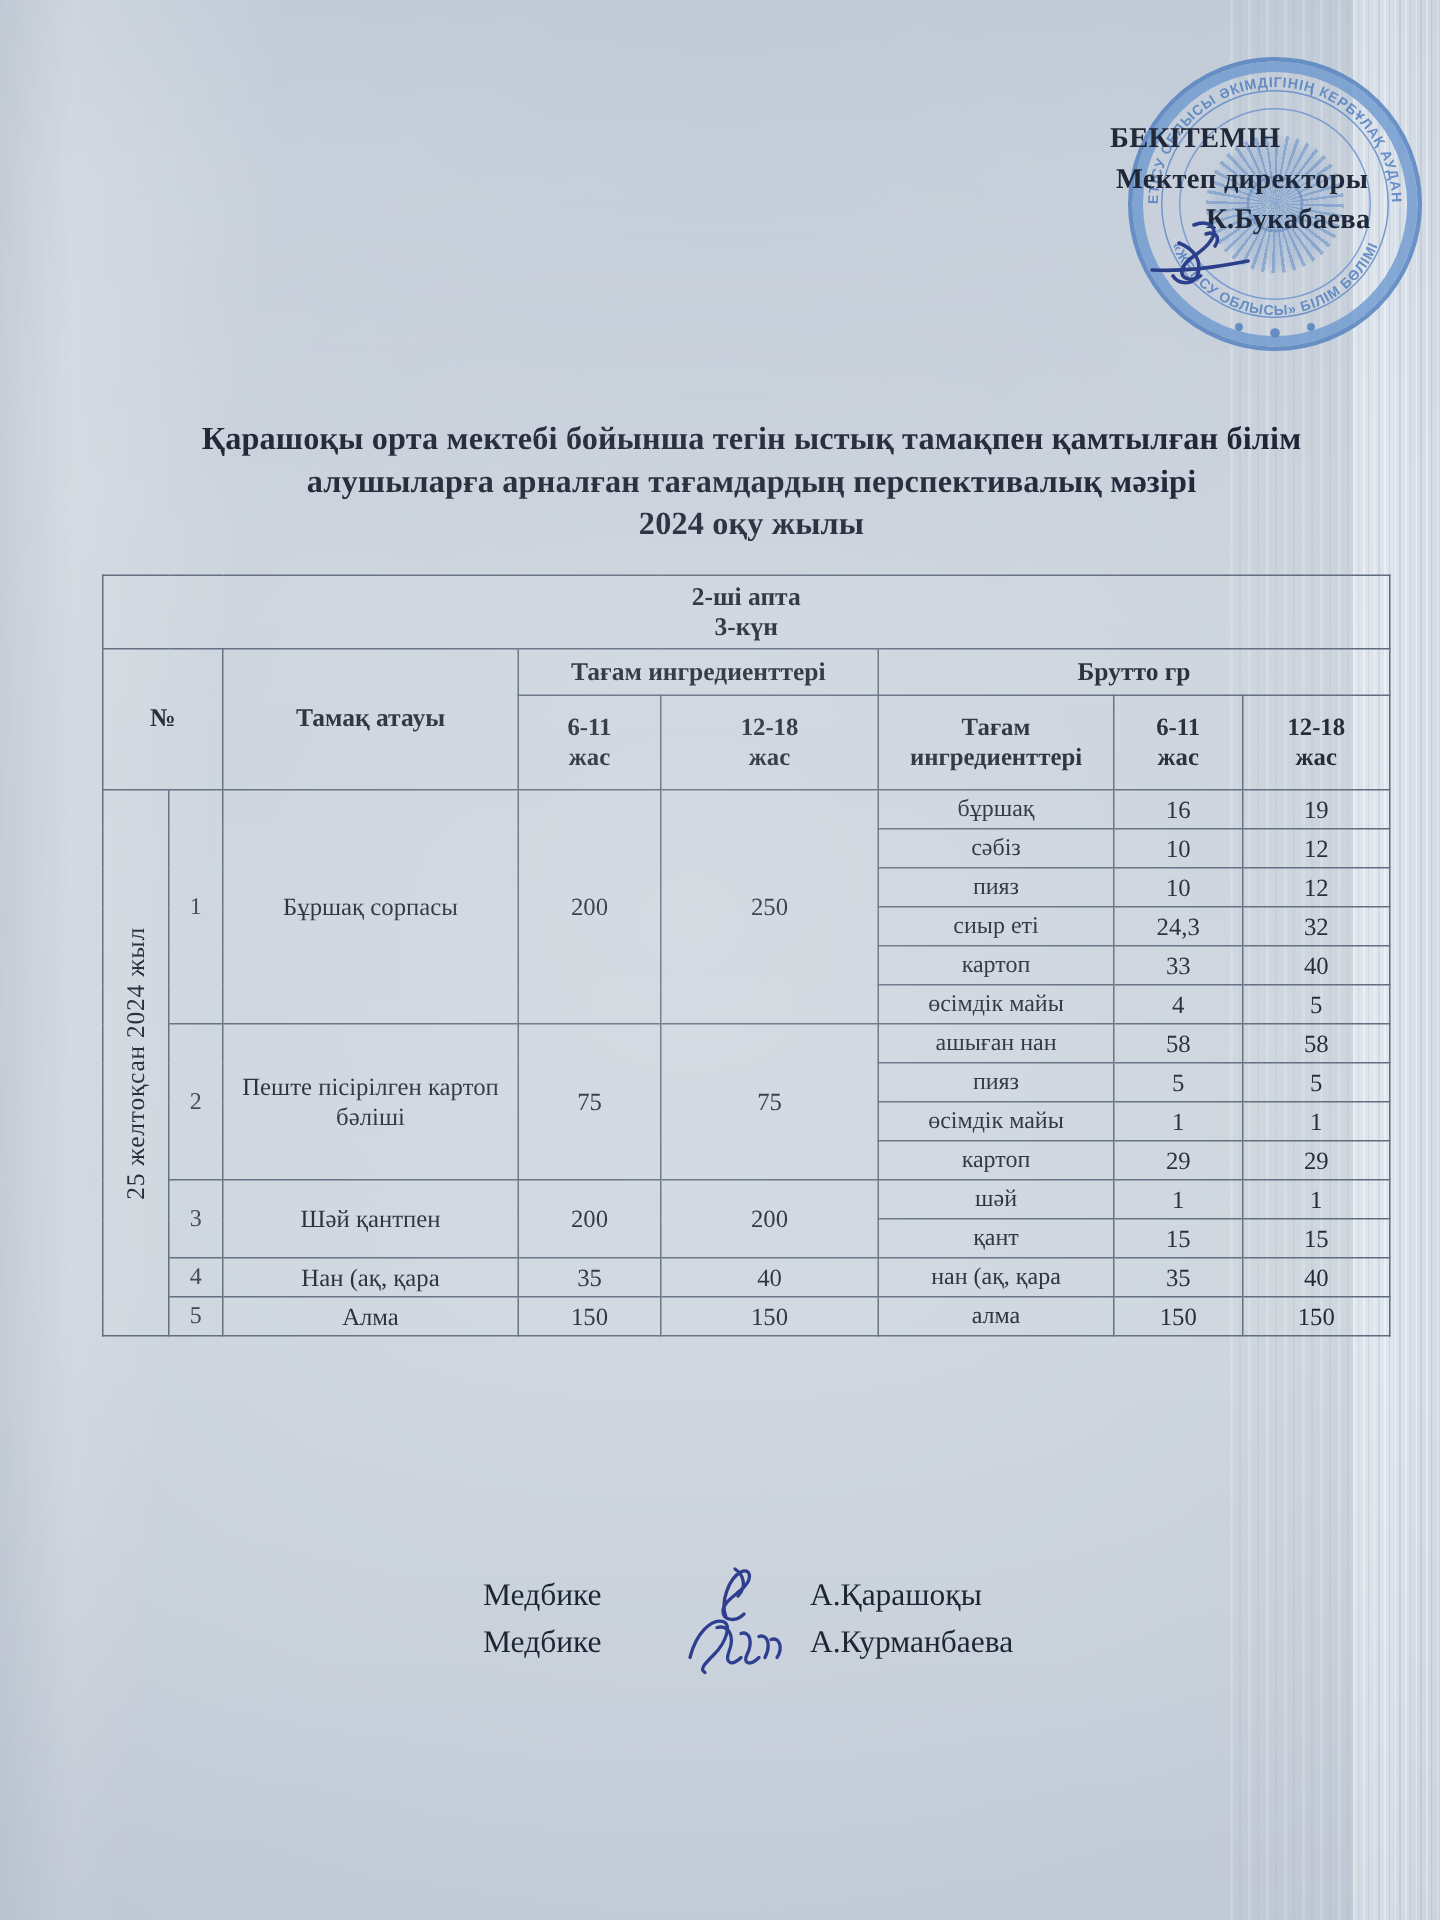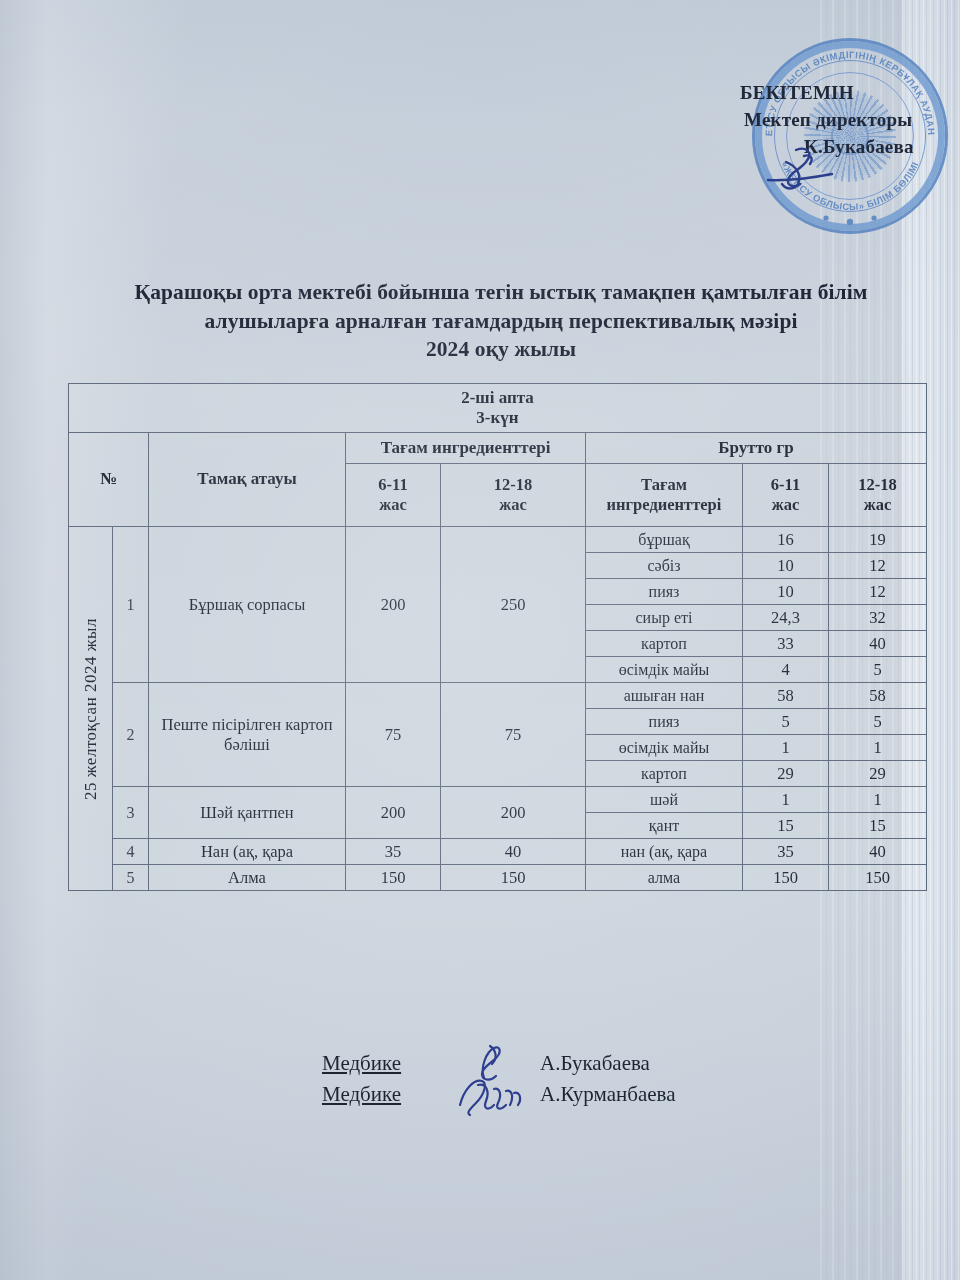--- a/index.html
+++ b/index.html
@@ -170,21 +170,21 @@
   .r-ing{height:26px;}
 
   
   #footer{
     position:absolute;left:322px;top:1048px;
     font-family:"Liberation Serif", serif;
     font-size:21px;color:#1d2533;
     z-index:4;
   }
   #footer .frow{display:flex;align-items:center;height:31px;}
-  #footer .role{width:132px;text-decoration:underline;}
+  #footer .role{width:132px;}
   #footer .sigslot{width:86px;height:31px;position:relative;}
   #footer .sigslot svg{position:absolute;left:0;top:-8px;width:86px;height:46px;}
   #footer .sigslot path{fill:none;stroke:#2f3f8f;stroke-width:2.2;stroke-linecap:round;stroke-linejoin:round;}
   #footer .who{white-space:nowrap;}
 </style>
 </head>
 <body>
 
 <div id="page">
 
@@ -382,21 +382,21 @@
 
   <div id="footer">
     <div class="frow">
       <span class="role">Медбике</span>
       <span class="sigslot">
         <svg viewBox="0 0 86 46" aria-hidden="true">
           <path d="M30,38 C26,28 32,12 40,8 C46,5 48,12 42,18 C36,24 28,28 28,34 C28,40 36,42 42,36"></path>
           <path d="M36,6 C42,10 44,18 38,24"></path>
         </svg>
       </span>
-      <span class="who">А.Букабаева</span>
+      <span class="who">А.Қарашоқы</span>
     </div>
     <div class="frow">
       <span class="role">Медбике</span>
       <span class="sigslot">
         <svg viewBox="0 0 86 46" aria-hidden="true">
           <path d="M6,34 C10,18 20,8 28,10 C34,12 30,24 22,32 C16,38 12,42 16,44"></path>
           <path d="M24,14 C32,12 36,20 32,30 C29,38 34,40 40,34"></path>
           <path d="M40,18 C46,16 48,24 44,32 C41,38 46,40 52,34"></path>
           <path d="M52,20 C58,18 60,26 56,34"></path>
           <path d="M60,22 C66,20 68,28 64,34"></path>

